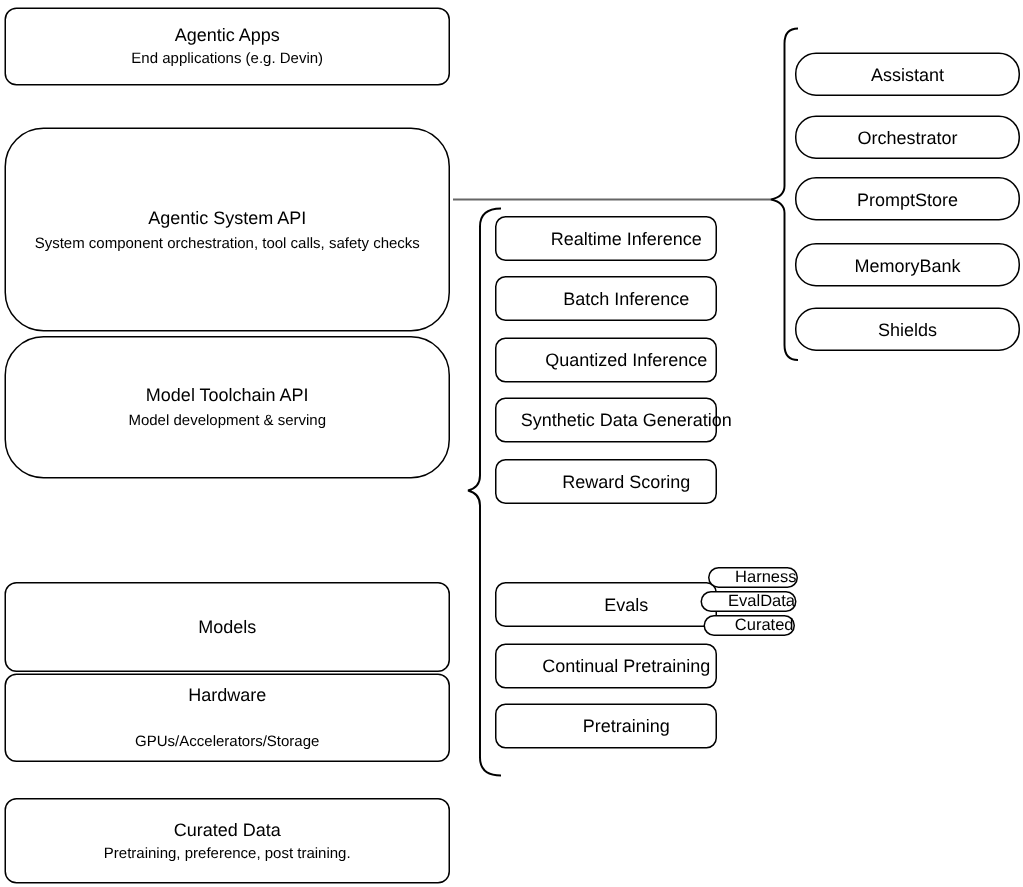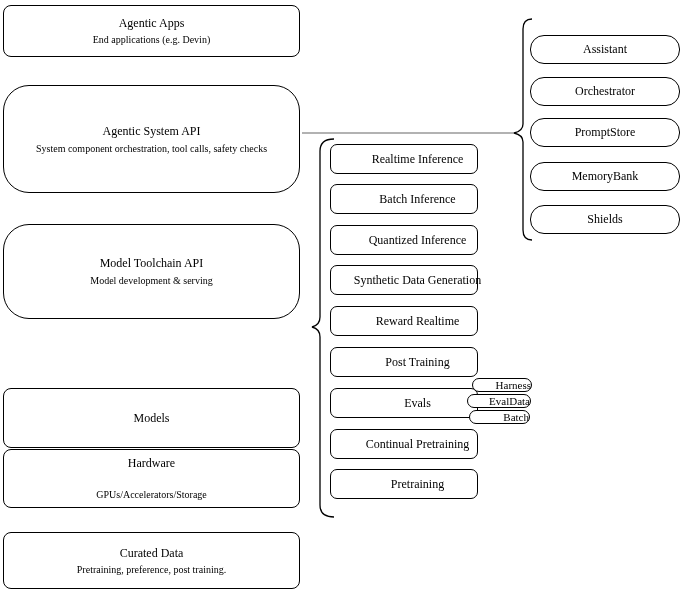--- a/index.html
+++ b/index.html
@@ -1,18 +1,18 @@
 <!DOCTYPE html>
 <html><head>
 <meta charset="utf-8">
 <style>
   html,body{margin:0;padding:0;background:#ffffff;}
   .canvas{
     position:relative;width:682px;height:591px;background:#ffffff;
-    font-family:Liberation Serif, serif;color:#000;
+    font-family:Liberation Sans, sans-serif;color:#000;
     overflow:hidden;
   }
   .node{
     position:absolute;background:#ffffff;border:1.3px solid #000;
     box-sizing:border-box;display:flex;flex-direction:column;
     align-items:center;justify-content:center;text-align:center;
   }
   
   .lbox{left:3px;width:297px;gap:4px;}
   .lbox .t{font-size:12px;line-height:15px;white-space:nowrap;}
@@ -44,21 +44,21 @@
     <path d="M334 139 Q320 139 320 151 L320 317 Q320 325 312 327 Q320 329 320 337 L320 505 Q320 517 334 517" fill="none" stroke="#000000" stroke-width="1.3"></path>
 
     <path d="M532 19 Q523 19 523 29 L523 124 Q523 131 514 133 Q523 135 523 142 L523 230 Q523 240 532 240" fill="none" stroke="#000000" stroke-width="1.3"></path>
   </svg>
 
   <div class="node lbox" style="top:5px;height:52px;border-radius:8px;gap:3px">
     <div class="t">Agentic Apps</div>
     <div class="s">End applications (e.g. Devin)</div>
   </div>
 
-  <div class="node lbox" style="top:85px;height:108px;border-radius:26px">
+  <div class="node lbox" style="top:85px;height:136px;border-radius:26px">
     <div class="t">Agentic System API</div>
     <div class="s">System component orchestration, tool calls, safety checks</div>
   </div>
 
   <div class="node lbox" style="top:224px;height:95px;border-radius:26px">
     <div class="t">Model Toolchain API</div>
     <div class="s">Model development &amp; serving</div>
   </div>
 
   <div class="node lbox" style="top:388px;height:60px;border-radius:8px;gap:3px">
@@ -81,43 +81,40 @@
   <div class="node mbox" style="top:184px">
     <span>Batch Inference</span>
   </div>
   <div class="node mbox" style="top:225px">
     <span>Quantized Inference</span>
   </div>
   <div class="node mbox" style="top:265px">
     <span>Synthetic Data Generation</span>
   </div>
   <div class="node mbox" style="top:306px">
-    <span>Reward Realtime</span>
-  </div>
-  <div class="node mbox" style="top:347px">
-    <span>Post Training</span>
+    <span>Reward Scoring</span>
   </div>
   <div class="node mbox" style="top:388px">
     <span>Evals</span>
   </div>
   <div class="node mbox" style="top:429px">
     <span>Continual Pretraining</span>
   </div>
   <div class="node mbox" style="top:469px">
     <span>Pretraining</span>
   </div>
 
   <div class="tag" style="left:472px;top:378px;width:60px">
     <span>Harness</span>
   </div>
   <div class="tag" style="left:467px;top:394px;width:64px">
     <span>EvalData</span>
   </div>
   <div class="tag" style="left:469px;top:410px;width:61px">
-    <span>Batch</span>
+    <span>Curated</span>
   </div>
 
   <div class="node rbox" style="top:35px">
     <span>Assistant</span>
   </div>
   <div class="node rbox" style="top:77px">
     <span>Orchestrator</span>
   </div>
   <div class="node rbox" style="top:118px">
     <span>PromptStore</span>

